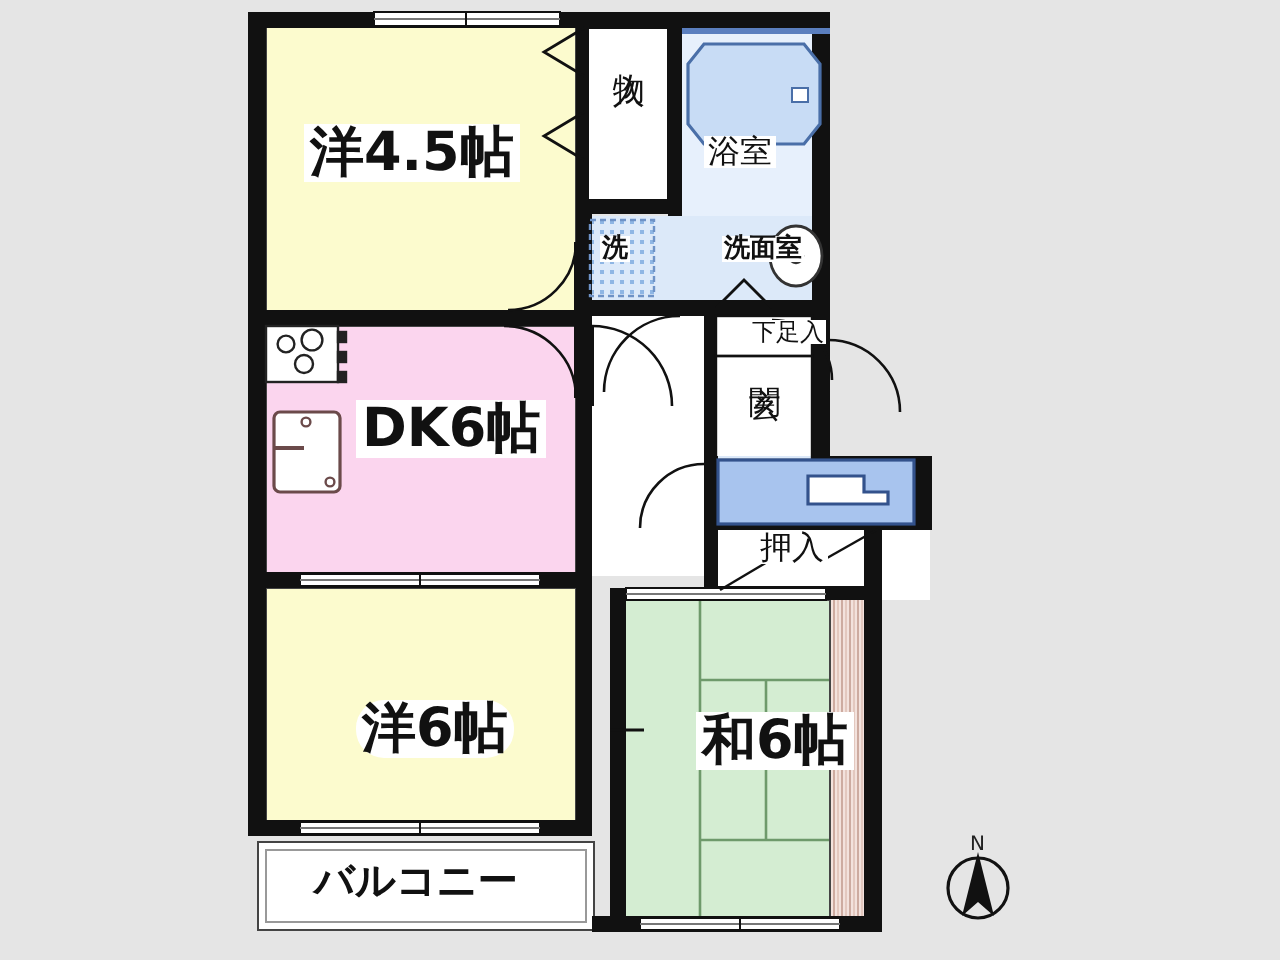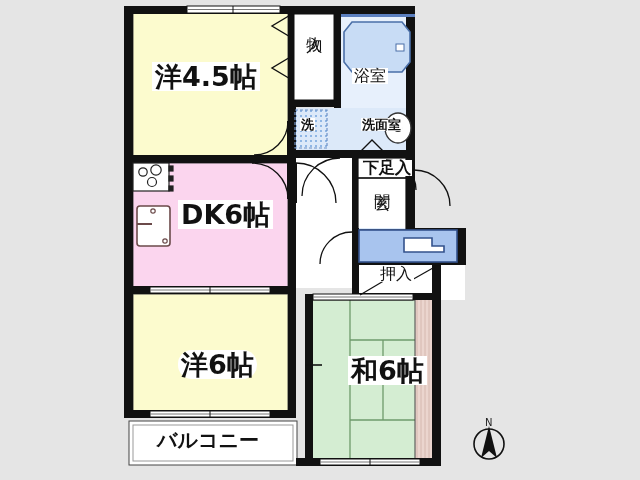--- a/index.html
+++ b/index.html
@@ -21,21 +21,21 @@
   }
   .lbl.v{
     writing-mode:vertical-rl;
     text-orientation:upright;
     white-space:nowrap;
     line-height:1.02;
   }
   .big{font-size:27px;font-weight:700;padding:1px 3px;}
   .mid{font-size:16px;font-weight:400;padding:0 2px;}
   .sml{font-size:13px;font-weight:700;padding:0 1px;}
-  .xsml{font-size:16px;font-weight:700;padding:0 1px;}
+  .xsml{font-size:12px;font-weight:400;padding:0 1px;margin-left:13px;}
   .bal{font-size:20px;font-weight:700;padding:0 2px;}
   .compass-n{font-size:10px;font-weight:400;color:#222;background:transparent;}
 </style>
 </head>
 <body>
 
 <div id="stage">
 
 <svg width="640" height="480" viewBox="0 0 640 480">
   <defs>

